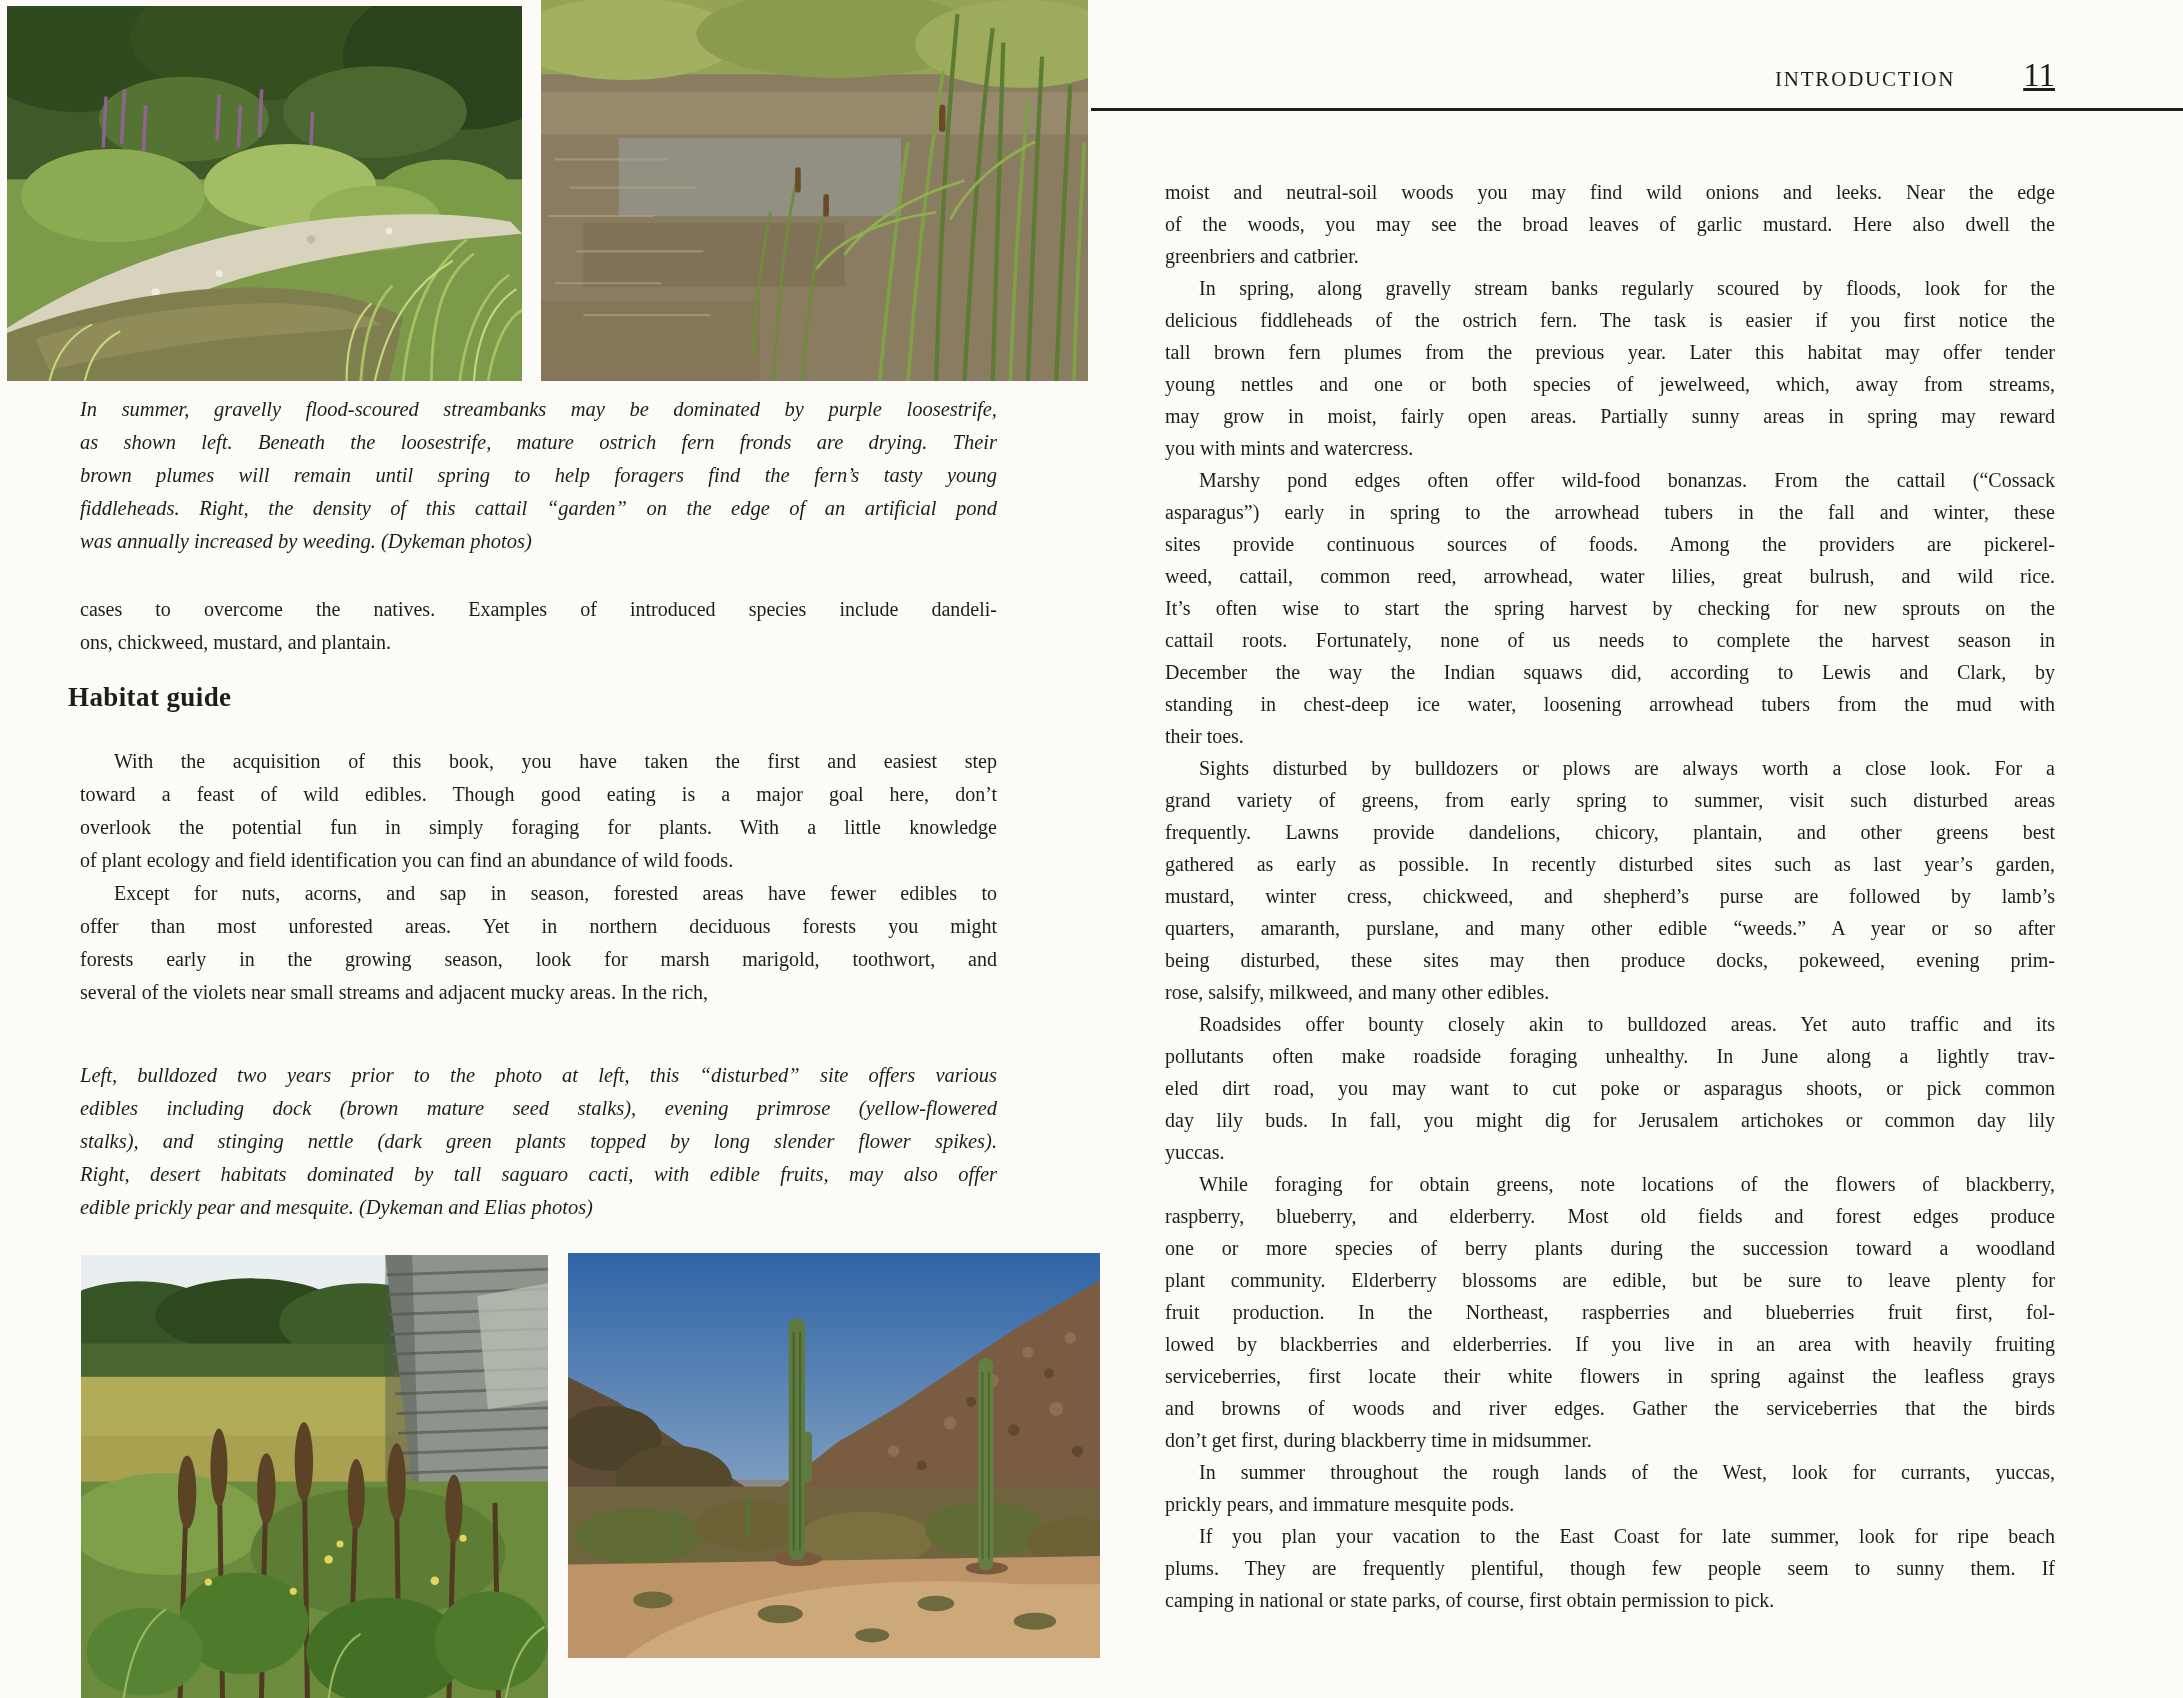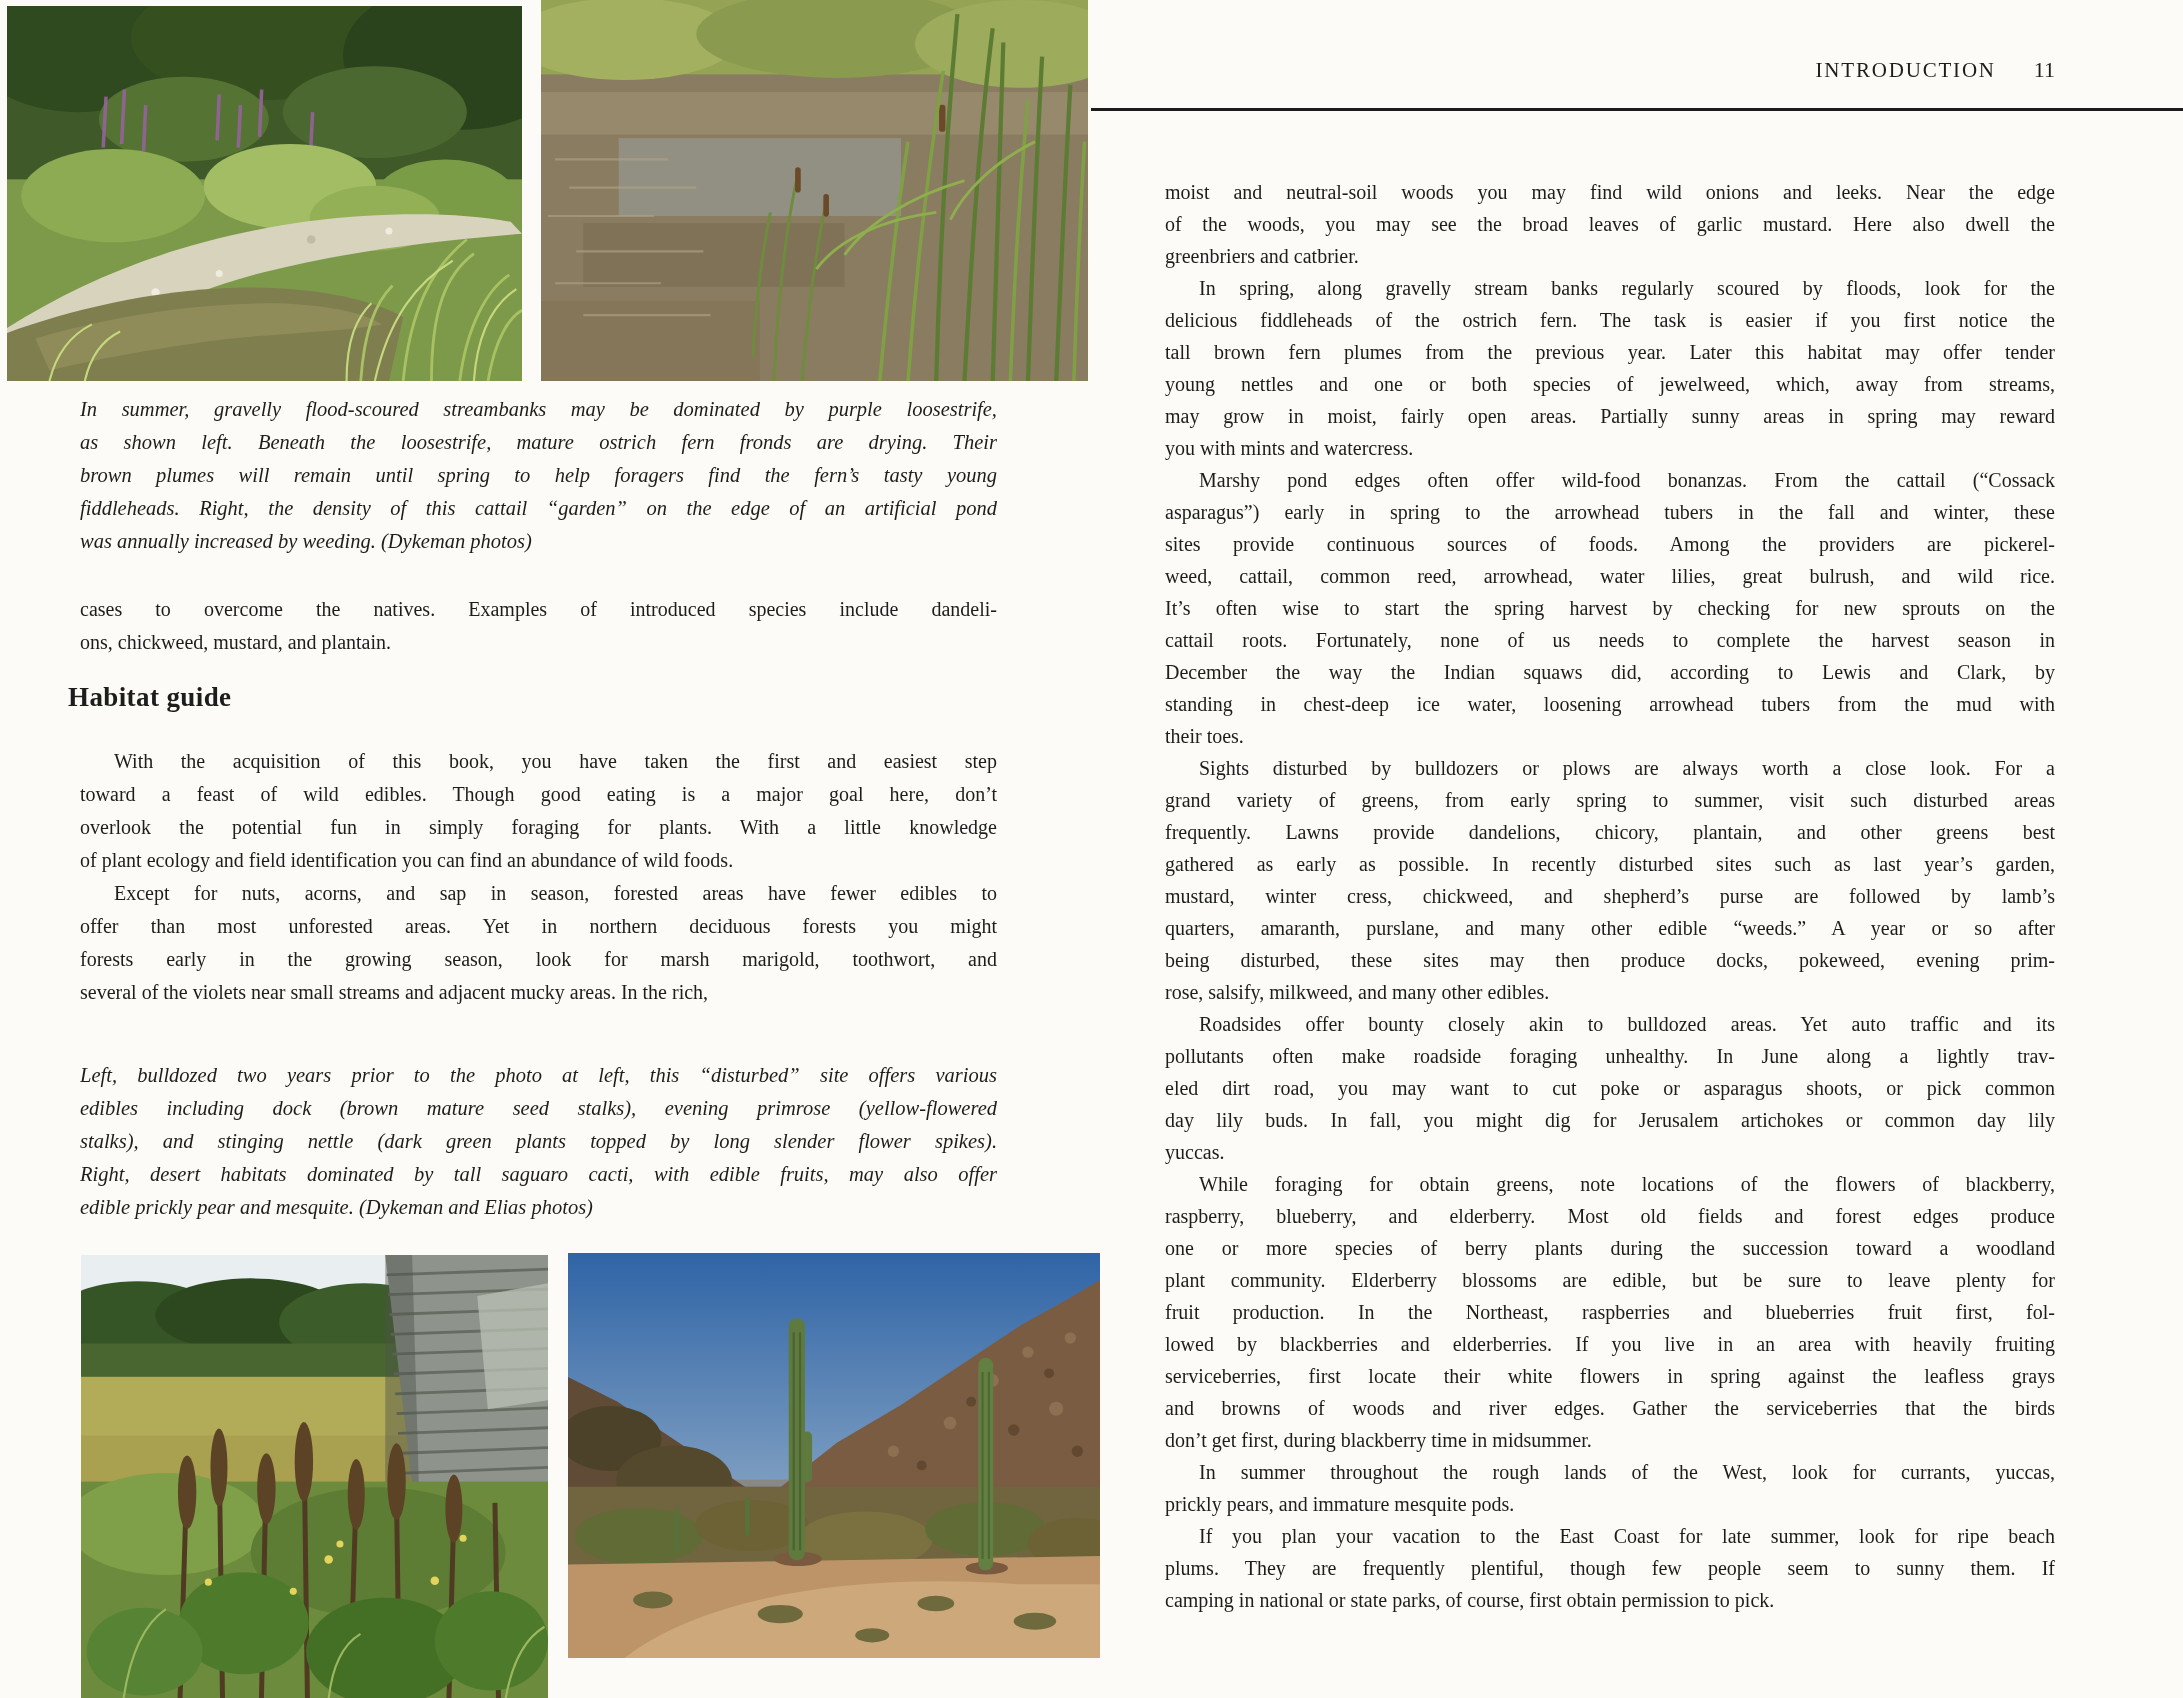--- a/index.html
+++ b/index.html
@@ -32,21 +32,21 @@
   .para{margin:0;padding:0;}
 
   .running-header{
     position:absolute;left:1165px;top:57px;width:890px;
     text-align:right;white-space:nowrap;
   }
   .running-header .section{
     font-size:21px;letter-spacing:1.8px;
   }
   .running-header .folio{
-    font-size:22px;margin-left:38px;
+    font-size:33px;margin-left:68px;text-decoration:underline;
   }
   .header-rule{
     position:absolute;left:1091px;top:108px;width:1092px;height:2.8px;
     background:#1c1c1c;
   }
 </style>
 </head>
 <body>
 
 <div class="sheet">

